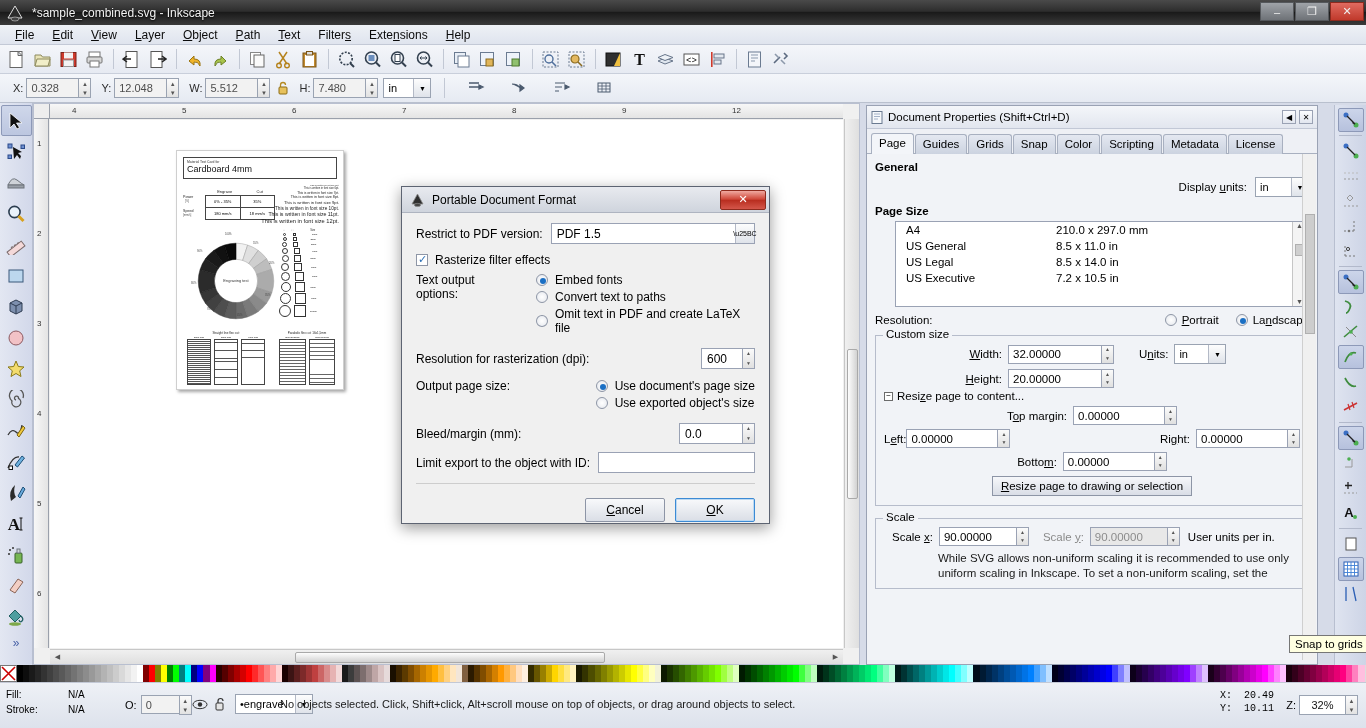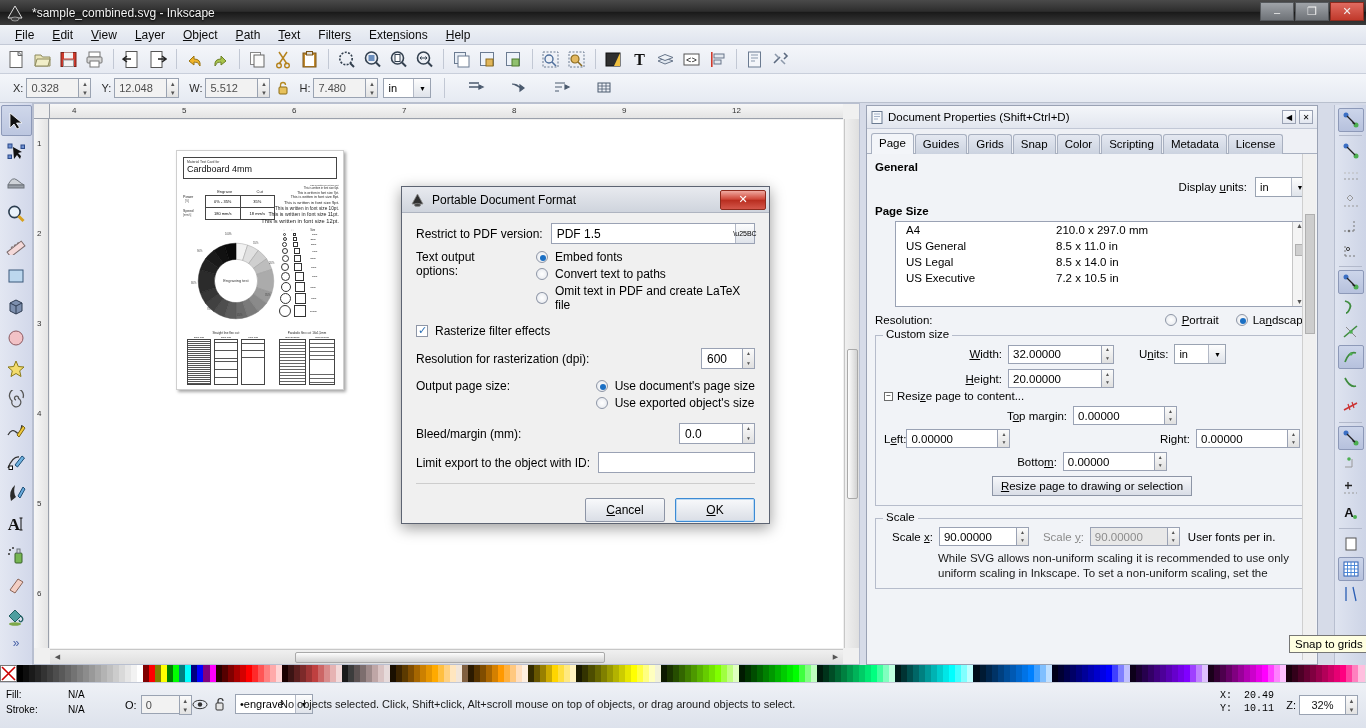--- a/index.html
+++ b/index.html
@@ -994,21 +994,21 @@
           <span class="sbtn">
               <span>▲</span>
               <span>▼</span>
             </span>
           <span style="font-size:11.5px;margin-left:14px;margin-right:6px;color:#8a8a8a">Scale <u class="ak">y</u>:</span>
           <span class="tinput dis" style="width:78px">90.00000</span>
           <span class="sbtn">
               <span>▲</span>
               <span>▼</span>
             </span>
-          <span style="font-size:11.5px;margin-left:8px">User fonts per in.</span>
+          <span style="font-size:11.5px;margin-left:8px">User units per in.</span>
         </div>
         <div class="scale-note">While SVG allows non-uniform scaling it is recommended to use only uniform scaling in Inkscape. To set a non-uniform scaling, set the</div>
       </div>
 
       <div class="panel-sb">
           <div class="th"></div>
         </div>
     </div>
   </div>
 
@@ -1439,43 +1439,43 @@
     </div>
     <div class="mbody">
       <div class="mrow">
         <span class="mlabel">Restrict to PDF version:</span>
         <span class="mfield" style="margin-left:8px;flex:1;padding:0">
           <span style="flex:1;padding:0 5px">PDF 1.5</span>
           <span style="width:19px;height:19px;border-left:1px solid #b3b9c6;background:linear-gradient(to bottom,#fdfdfd,#dfe3ea);display:flex;align-items:center;justify-content:center;font-size:7px">\u25BC</span>
         </span>
       </div>
 
+      <div class="mrow" style="margin-top:9px">
+        <span class="chk on"></span>
+        <span class="mlabel" style="margin-left:7px">Rasterize filter effects</span>
+      </div>
+
       <div class="mrow" style="align-items:flex-start;margin-bottom:2px">
         <span class="mlabel">Text output options:</span>
         <span style="margin-left:18px">
           <span class="mradio-row">
             <span class="radio on"></span>
             <span>Embed fonts</span>
           </span>
           <span class="mradio-row">
             <span class="radio"></span>
             <span>Convert text to paths</span>
           </span>
           <span class="mradio-row">
             <span class="radio"></span>
             <span>Omit text in PDF and create LaTeX file</span>
           </span>
         </span>
       </div>
 
-      <div class="mrow" style="margin-top:9px">
-        <span class="chk on"></span>
-        <span class="mlabel" style="margin-left:7px">Rasterize filter effects</span>
-      </div>
-
       <div class="mrow" style="margin-top:10px">
         <span class="mlabel">Resolution for rasterization (dpi):</span>
         <span style="margin-left:auto;display:flex;align-items:stretch">
           <span class="mfield" style="width:42px;justify-content:flex-start">600</span>
           <span class="sbtn" style="height:21px">
               <span>▲</span>
               <span>▼</span>
             </span>
         </span>
       </div>

